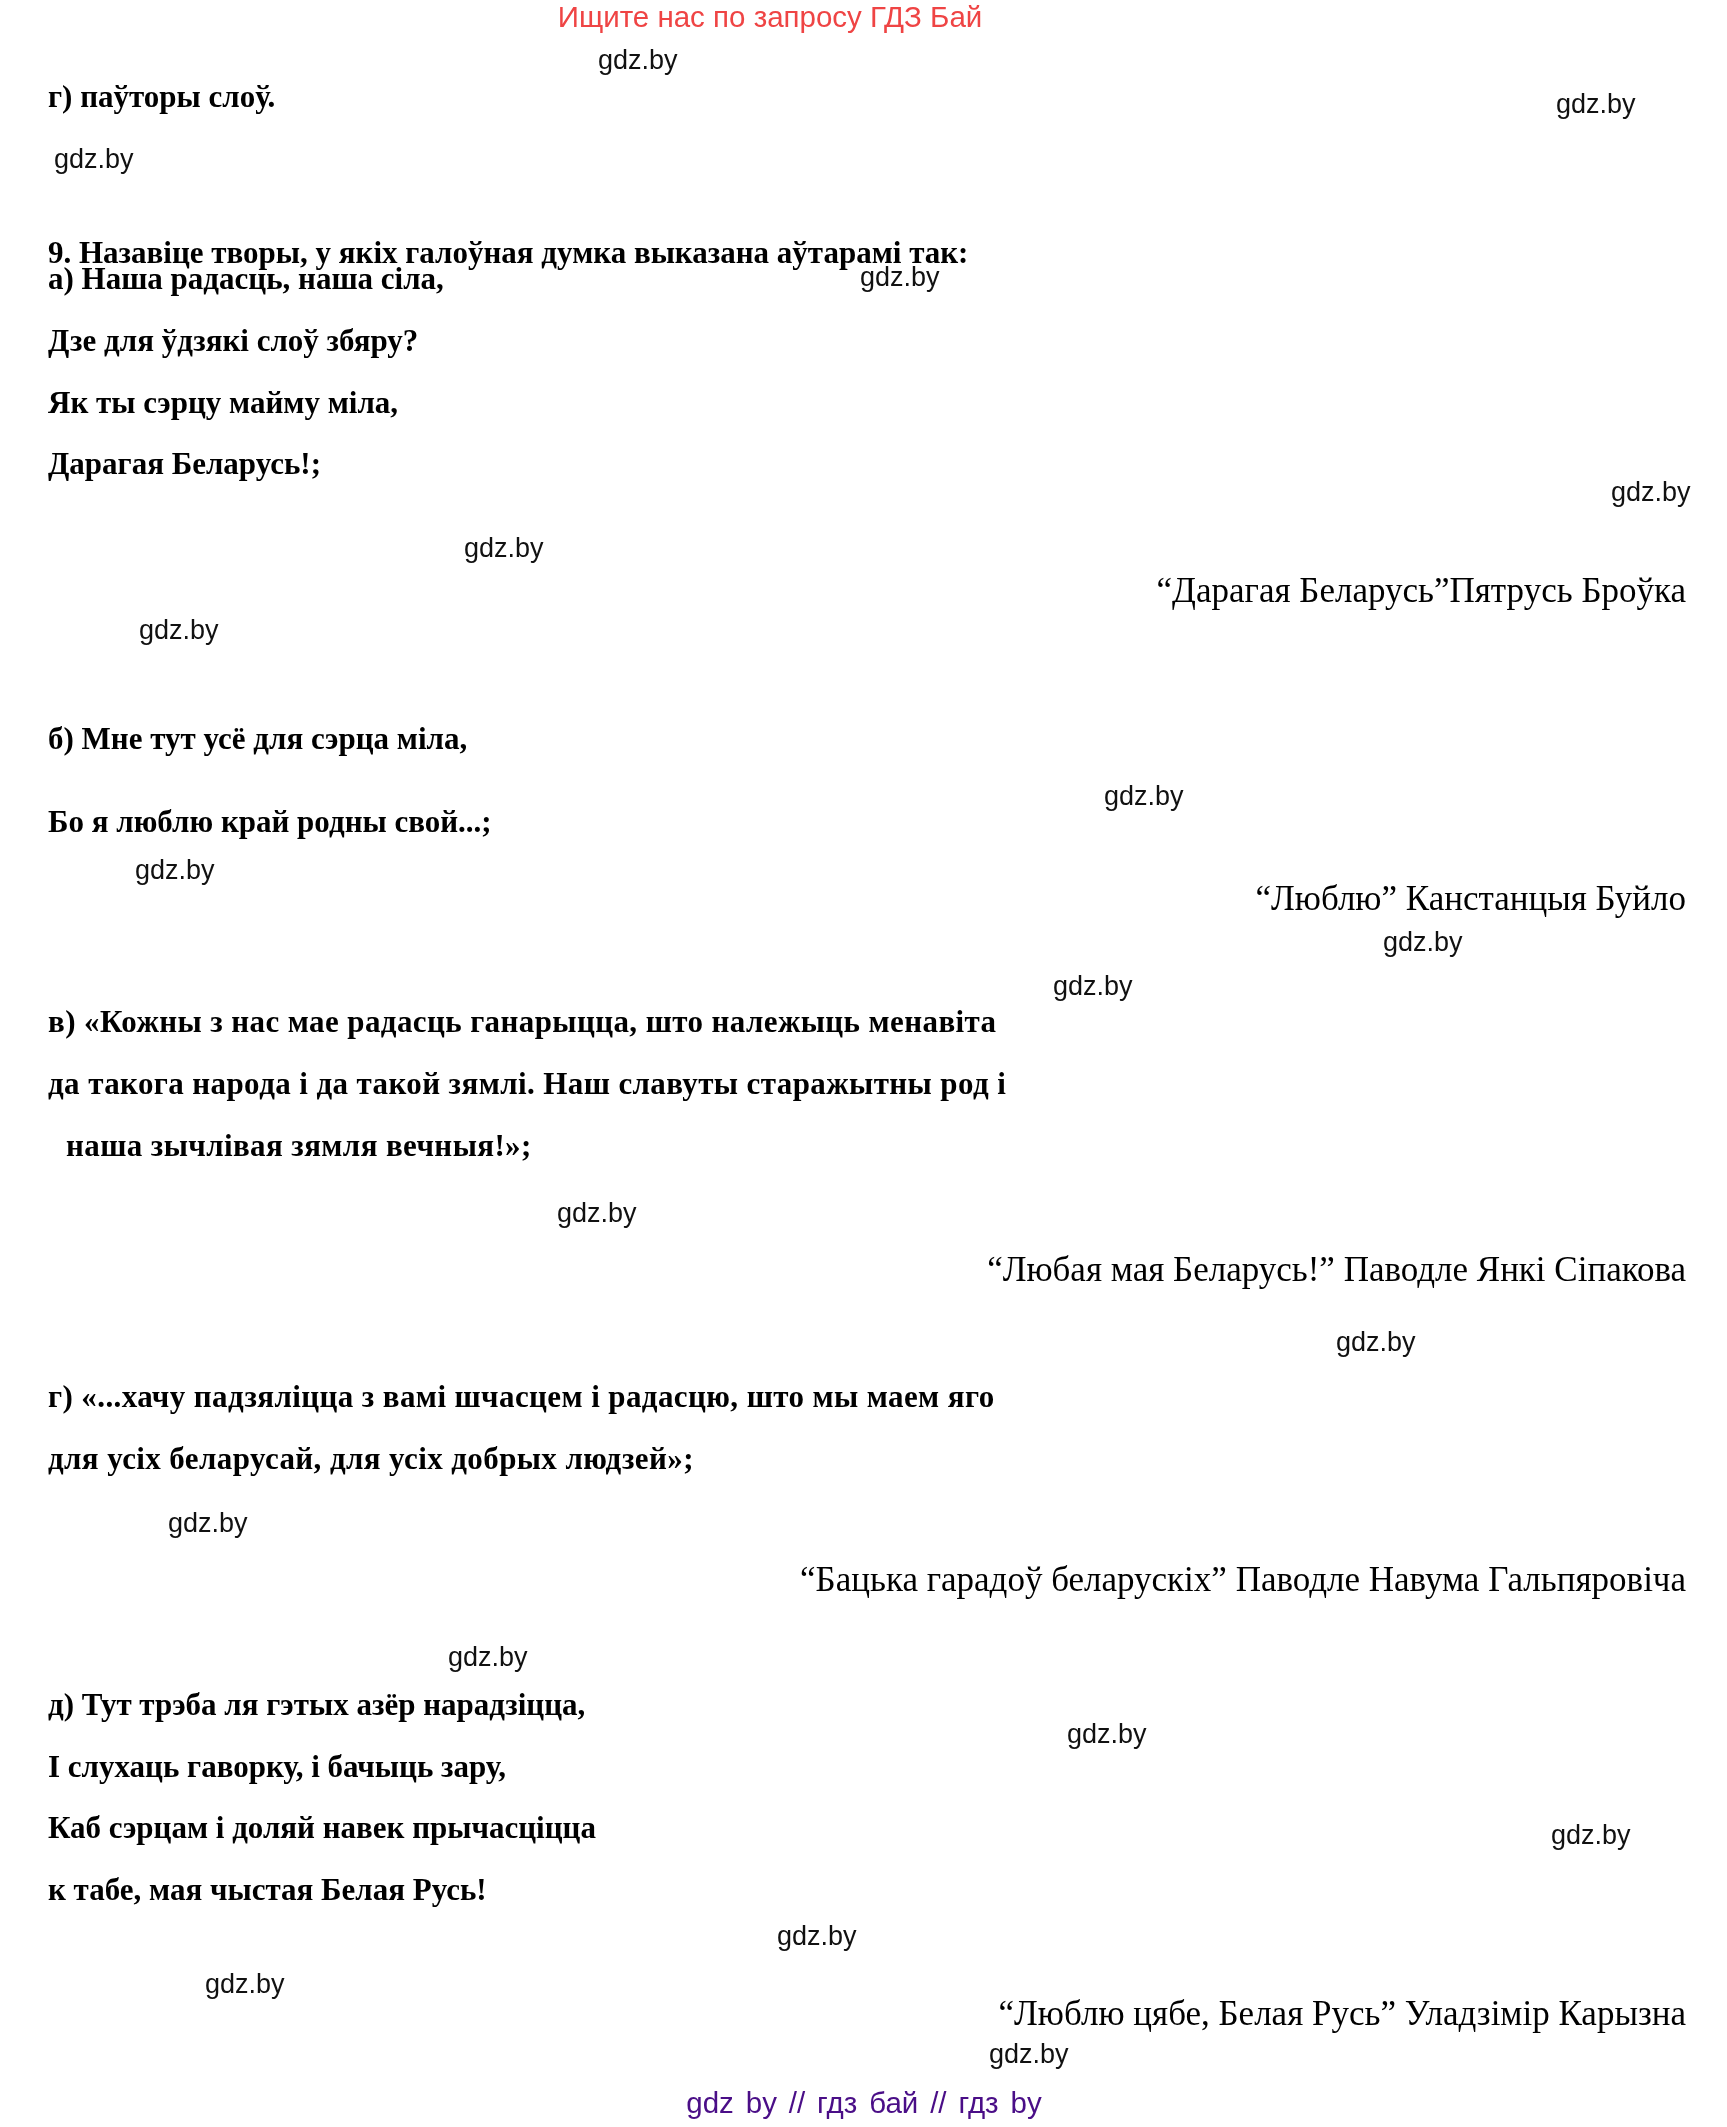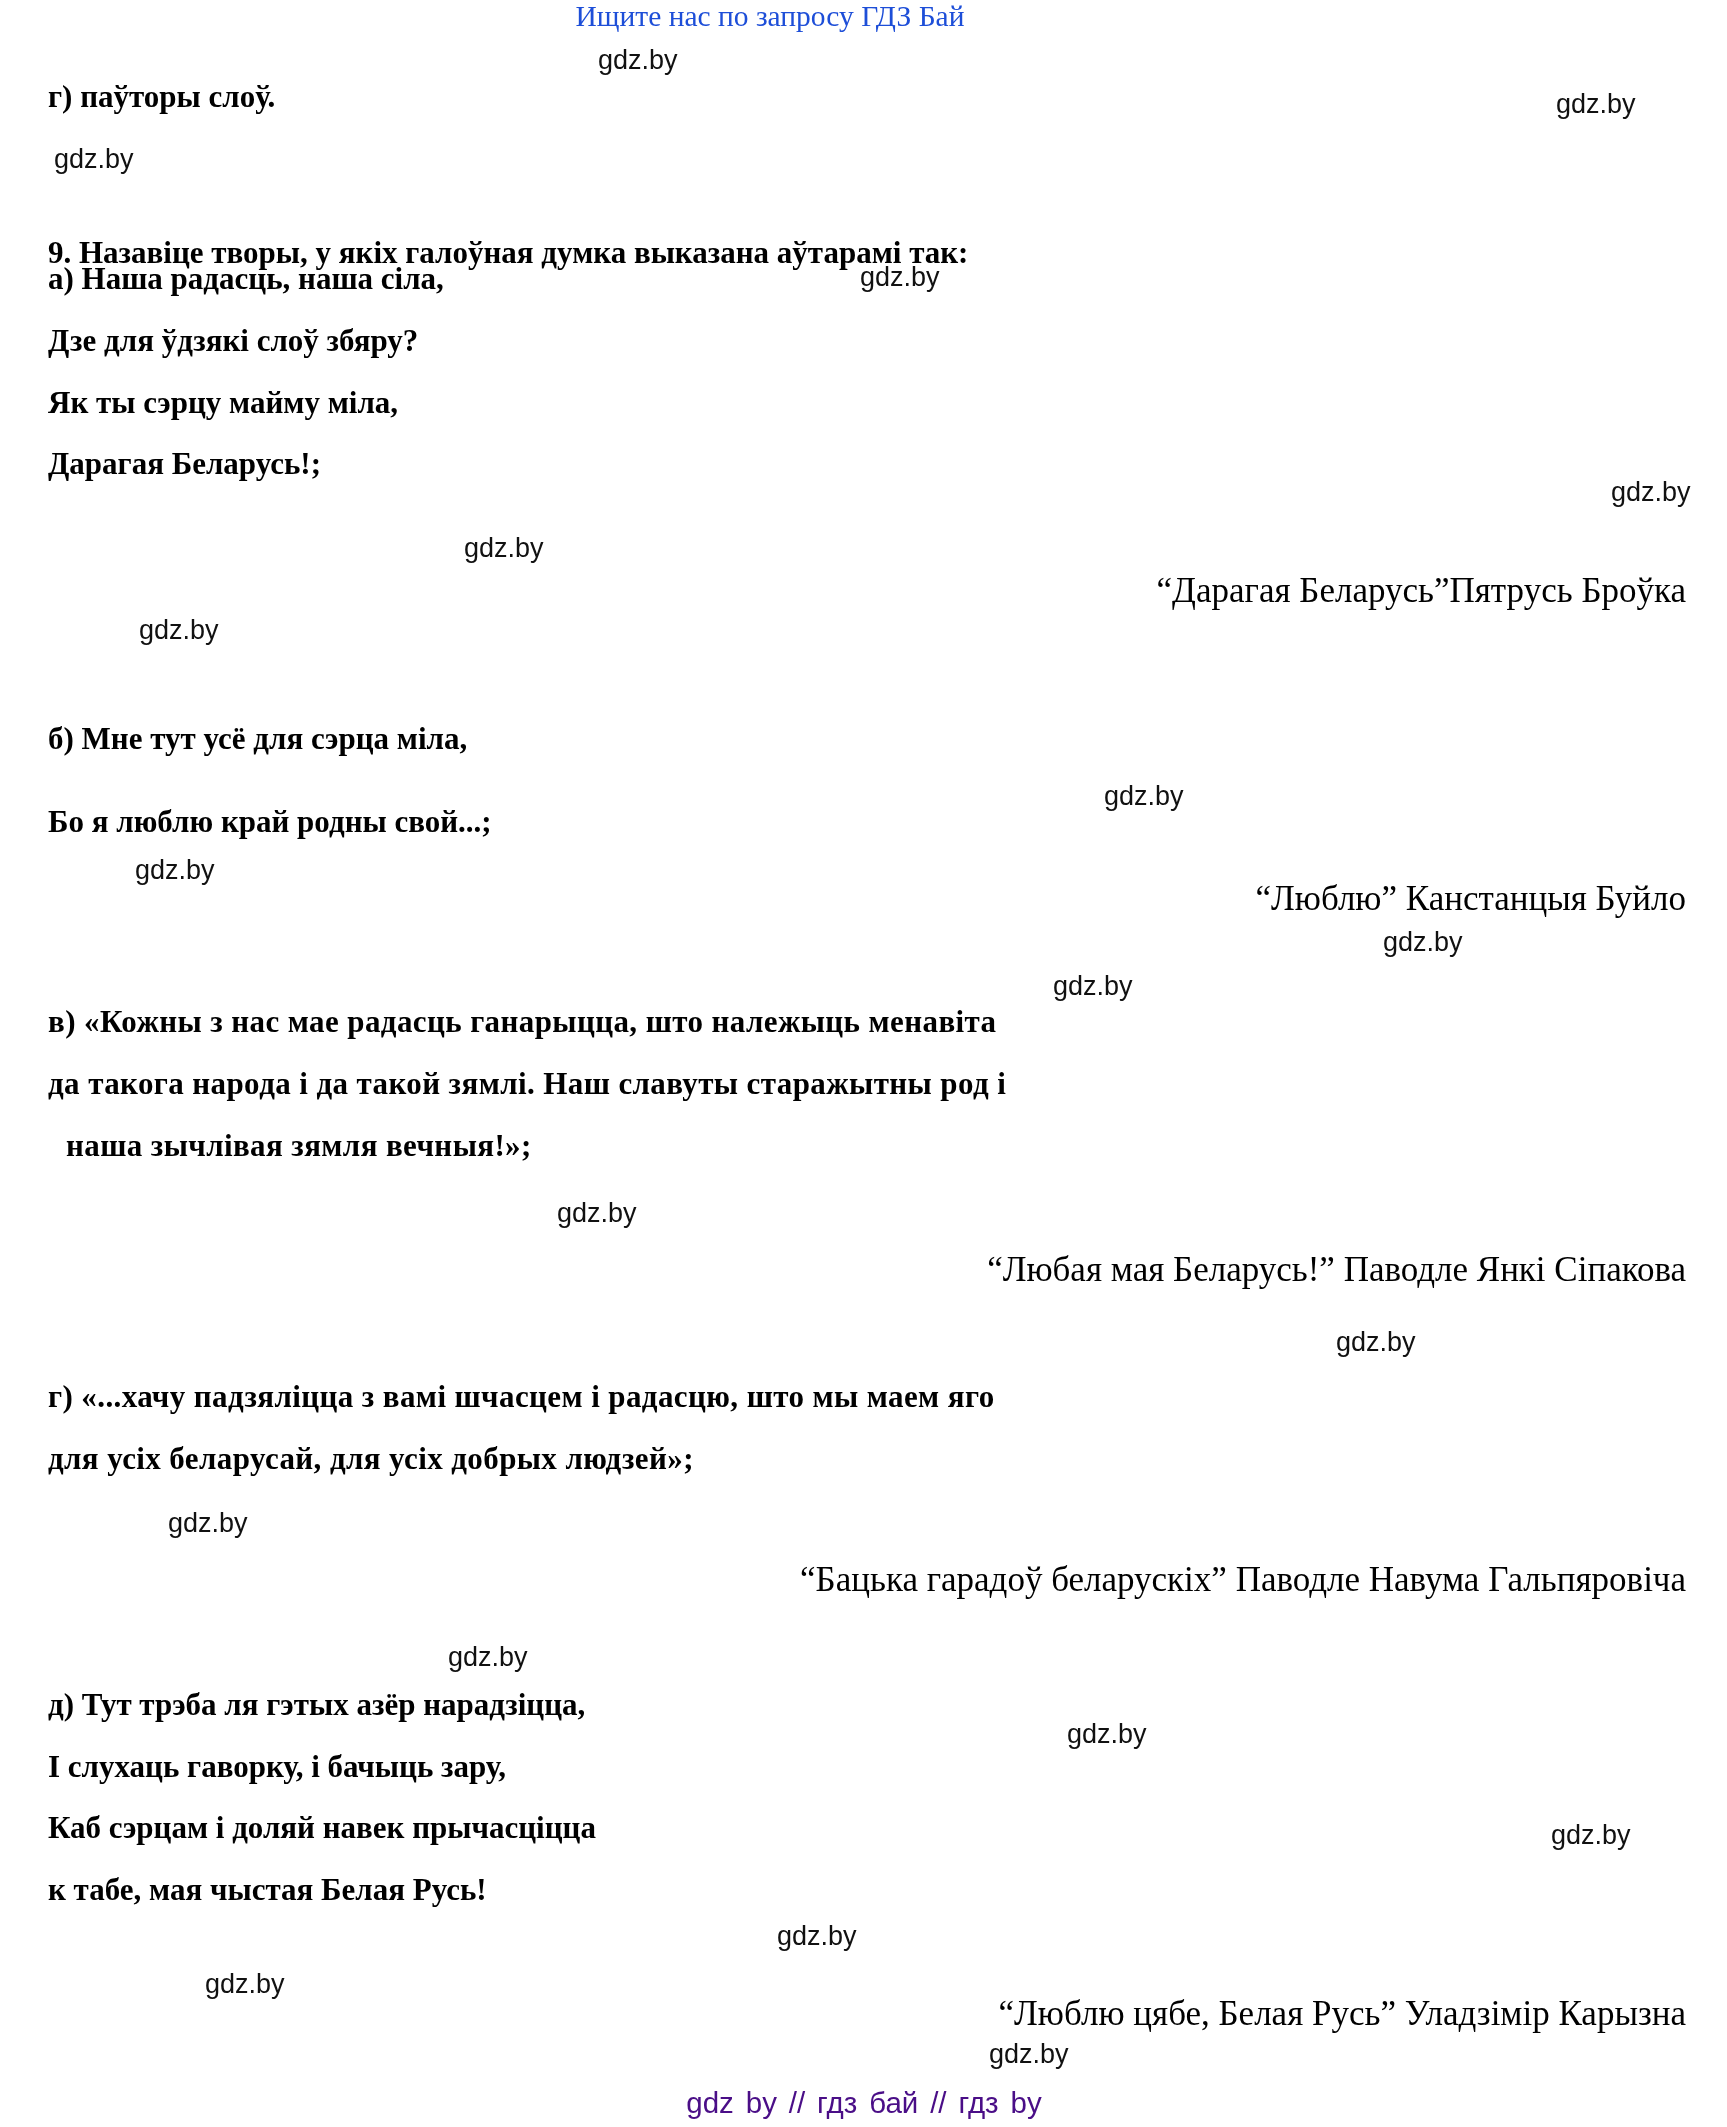--- a/index.html
+++ b/index.html
@@ -1,20 +1,20 @@
 <!DOCTYPE html>
 <html style="font-size:14.8px"><head>
 <meta charset="utf-8">
 <style>
   html, body { margin: 0; padding: 0; background: #ffffff; }
   body { width: 1728px; height: 2127px; position: relative; overflow: hidden; }
   .abs { position: absolute; white-space: nowrap; }
   .header-banner {
     left: 0; width: 1540px; top: 0; text-align: center;
-    font-family: Liberation Serif, serif; font-size: 29.5px; color: #1d4ed8;
+    font-family: Liberation Sans, sans-serif; font-size: 29.5px; color: #ef4444;
     line-height: 33px;
   }
   .footer-banner {
     left: 0; width: 1728px; top: 2084px; text-align: center;
     font-family: "Liberation Sans", sans-serif; font-size: 29.5px; color: #4a0e87;
     line-height: 37px; word-spacing: 3.7px;
   }
   .wm {
     font-family: "Liberation Sans", sans-serif; font-size: 27px; color: #111111;
     line-height: 29.5px;

